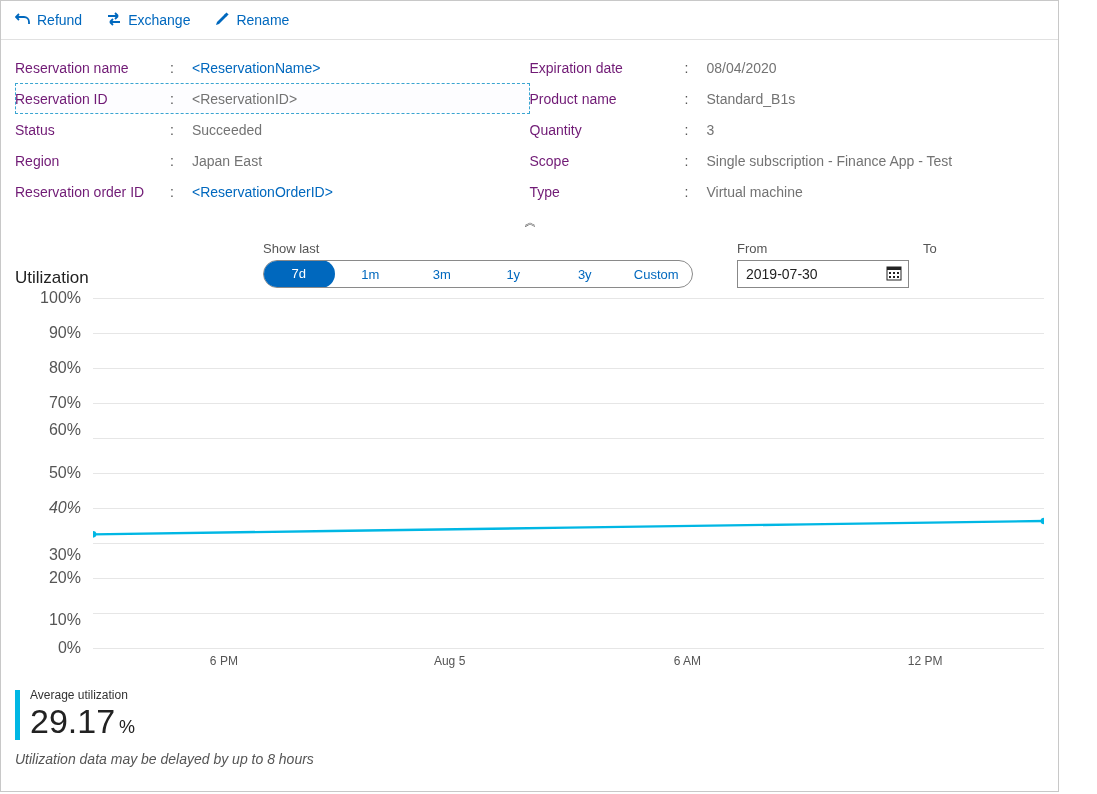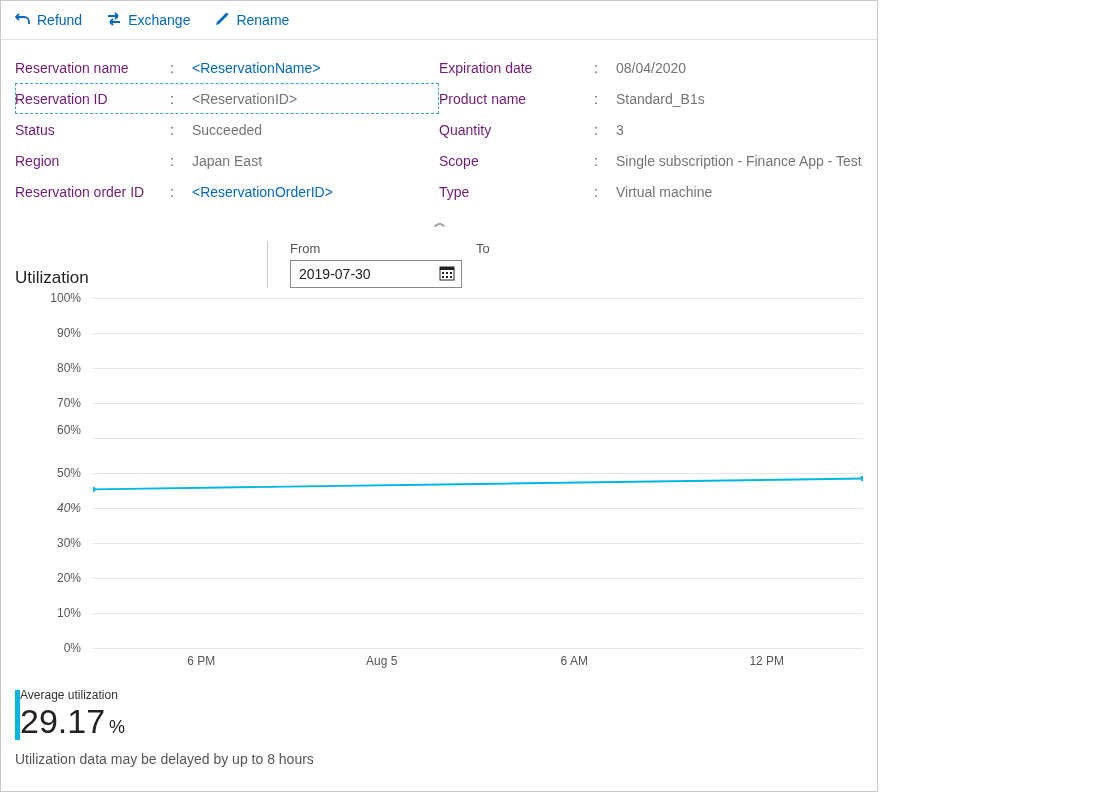--- a/index.html
+++ b/index.html
@@ -1,16 +1,16 @@
 <!DOCTYPE html>
 <html><head>
 <meta charset="utf-8">
 <style>
   html,body{margin:0;padding:0;font-family:"Segoe UI",Arial,sans-serif;font-size:14px;color:#222;background:#fff}
-  .frame{border:1px solid #c8c8c8;width:878px;height:792px;box-sizing:border-box;position:relative}
+  .frame{border:1px solid #c8c8c8;width:1059px;height:792px;box-sizing:border-box;position:relative}
   
   .toolbar{display:flex;align-items:center;height:38px;border-bottom:1px solid #e1e1e1;padding:0 14px;gap:24px}
   .tb-item{display:flex;align-items:center;gap:6px;color:#0068be;cursor:pointer;font-size:14px}
   .tb-item svg{width:16px;height:16px}
   
   .details{display:flex;padding:12px 14px 6px 14px}
   .col{flex:1}
   .row{display:flex;align-items:center;min-height:31px}
   .lbl{color:#701a75;width:155px;flex:none}
   .colon{color:#555;width:22px;flex:none}
@@ -28,32 +28,32 @@
   .pill-item{flex:1;text-align:center;font-size:13px;color:#0068be;cursor:pointer;padding:0 10px}
   .pill-item.active{background:#0068be;color:#fff;border-radius:16px;margin:-1px 0 -1px -1px;height:28px;line-height:28px}
   .date-sep{width:1px;background:#ccc;align-self:stretch;margin:0 4px}
   .date-group{display:flex;gap:14px}
   .date-col{width:172px}
   .date-input{border:1px solid #888;height:26px;display:flex;align-items:center;justify-content:space-between;padding:0 6px 0 8px;font-size:14px}
   .cal-icon{width:16px;height:16px}
   
   .chart-wrap{padding:10px 14px 4px 14px}
   .chart{position:relative;height:350px}
-  .ylabel{position:absolute;left:0;font-size:12px;color:#555;transform:translateY(-50%);width:66px;text-align:right}
+  .ylabel{position:absolute;left:0;font-size:16px;color:#555;transform:translateY(-50%);width:66px;text-align:right}
   .grid{position:absolute;left:78px;right:0;height:0;border-top:1px solid #e6e6e6}
   .chart-svg{position:absolute;left:78px;right:0;top:0;bottom:0}
   .xlabels{position:relative;height:24px;margin-left:78px;margin-top:6px}
   .xl{position:absolute;font-size:12px;color:#555;transform:translateX(-50%)}
   
-  .stat{display:flex;align-items:center;padding:6px 14px 0 14px}
+  .stat{display:flex;align-items:center;gap:10px;padding:6px 14px 0 14px}
   .stat-bar{width:5px;height:50px;background:#00b7e4}
   .stat-txt .stat-lbl{font-size:12px;color:#333}
   .stat-val{font-size:34px;font-weight:400}
   .stat-unit{font-size:18px;margin-left:4px}
-  .note{color:#555;padding:10px 14px;font-size:14px}
+  .note{font-style:italic;color:#555;padding:10px 14px;font-size:14px}
 </style>
 </head>
 <body>
 
 <div class="frame">
 
   <div class="toolbar">
     <div class="tb-item">
       <span>
         <svg viewBox="0 0 16 16" fill="none" stroke="#0068be" stroke-width="1.8">
@@ -139,20 +139,31 @@
         </div>
       </div>
   </div>
 
   <div class="collapse-bar">
     <span>︽</span>
   </div>
 
   <div class="util-header">
     <div class="util-title">Utilization</div>
+    <div class="showlast">
+      <div class="showlast-lbl">Show last</div>
+      <div class="pill" id="pill">
+          <div class="pill-item active">7d</div>
+          <div class="pill-item">1m</div>
+          <div class="pill-item">3m</div>
+          <div class="pill-item">1y</div>
+          <div class="pill-item">3y</div>
+          <div class="pill-item">Custom</div>
+        </div>
+    </div>
     <div class="date-sep"></div>
     <div class="date-group">
       <div class="date-col">
         <div class="date-lbl">From</div>
         <div class="date-input">
           <span>2019-07-30</span>
           <span>
             <svg class="cal-icon" viewBox="0 0 16 16" fill="#222">
                 <rect x="1" y="2" width="14" height="13" fill="none" stroke="#222"></rect>
                 <rect x="1" y="2" width="14" height="3"></rect>
@@ -175,25 +186,25 @@
   <div class="chart-wrap">
     <div class="chart" id="chart">
       <svg class="chart-svg" id="chart-svg" preserveAspectRatio="none" viewBox="0 0 1000 350">
           <path d="M0 248.5 L250 245 L500 241.5 L750 238 L1000 234.5 " stroke="#00b7e4" stroke-width="2.5" fill="none"></path>
           <circle cx="0" cy="248.5" r="3.5" fill="#00b7e4"></circle>
           <circle cx="1000" cy="234.5" r="3.5" fill="#00b7e4"></circle>
         </svg>
     <div class="grid" style="top: 350px;"></div>
         <div class="ylabel" style="top: 350px;">0%</div>
         <div class="grid" style="top: 315px;"></div>
-        <div class="ylabel" style="top: 315px;">10%</div>
+        <div class="ylabel" style="top: 322px;">10%</div>
         <div class="grid" style="top: 280px;"></div>
         <div class="ylabel" style="top: 280px;">20%</div>
         <div class="grid" style="top: 245px;"></div>
-        <div class="ylabel" style="top: 245px;">30%</div>
+        <div class="ylabel" style="top: 257px;">30%</div>
         <div class="grid" style="top: 210px;"></div>
         <div class="ylabel" style="top: 210px; font-style: italic;">40%</div>
         <div class="grid" style="top: 175px;"></div>
         <div class="ylabel" style="top: 175px;">50%</div>
         <div class="grid" style="top: 140px;"></div>
         <div class="ylabel" style="top: 132px;">60%</div>
         <div class="grid" style="top: 105px;"></div>
         <div class="ylabel" style="top: 105px;">70%</div>
         <div class="grid" style="top: 70px;"></div>
         <div class="ylabel" style="top: 70px;">80%</div>

